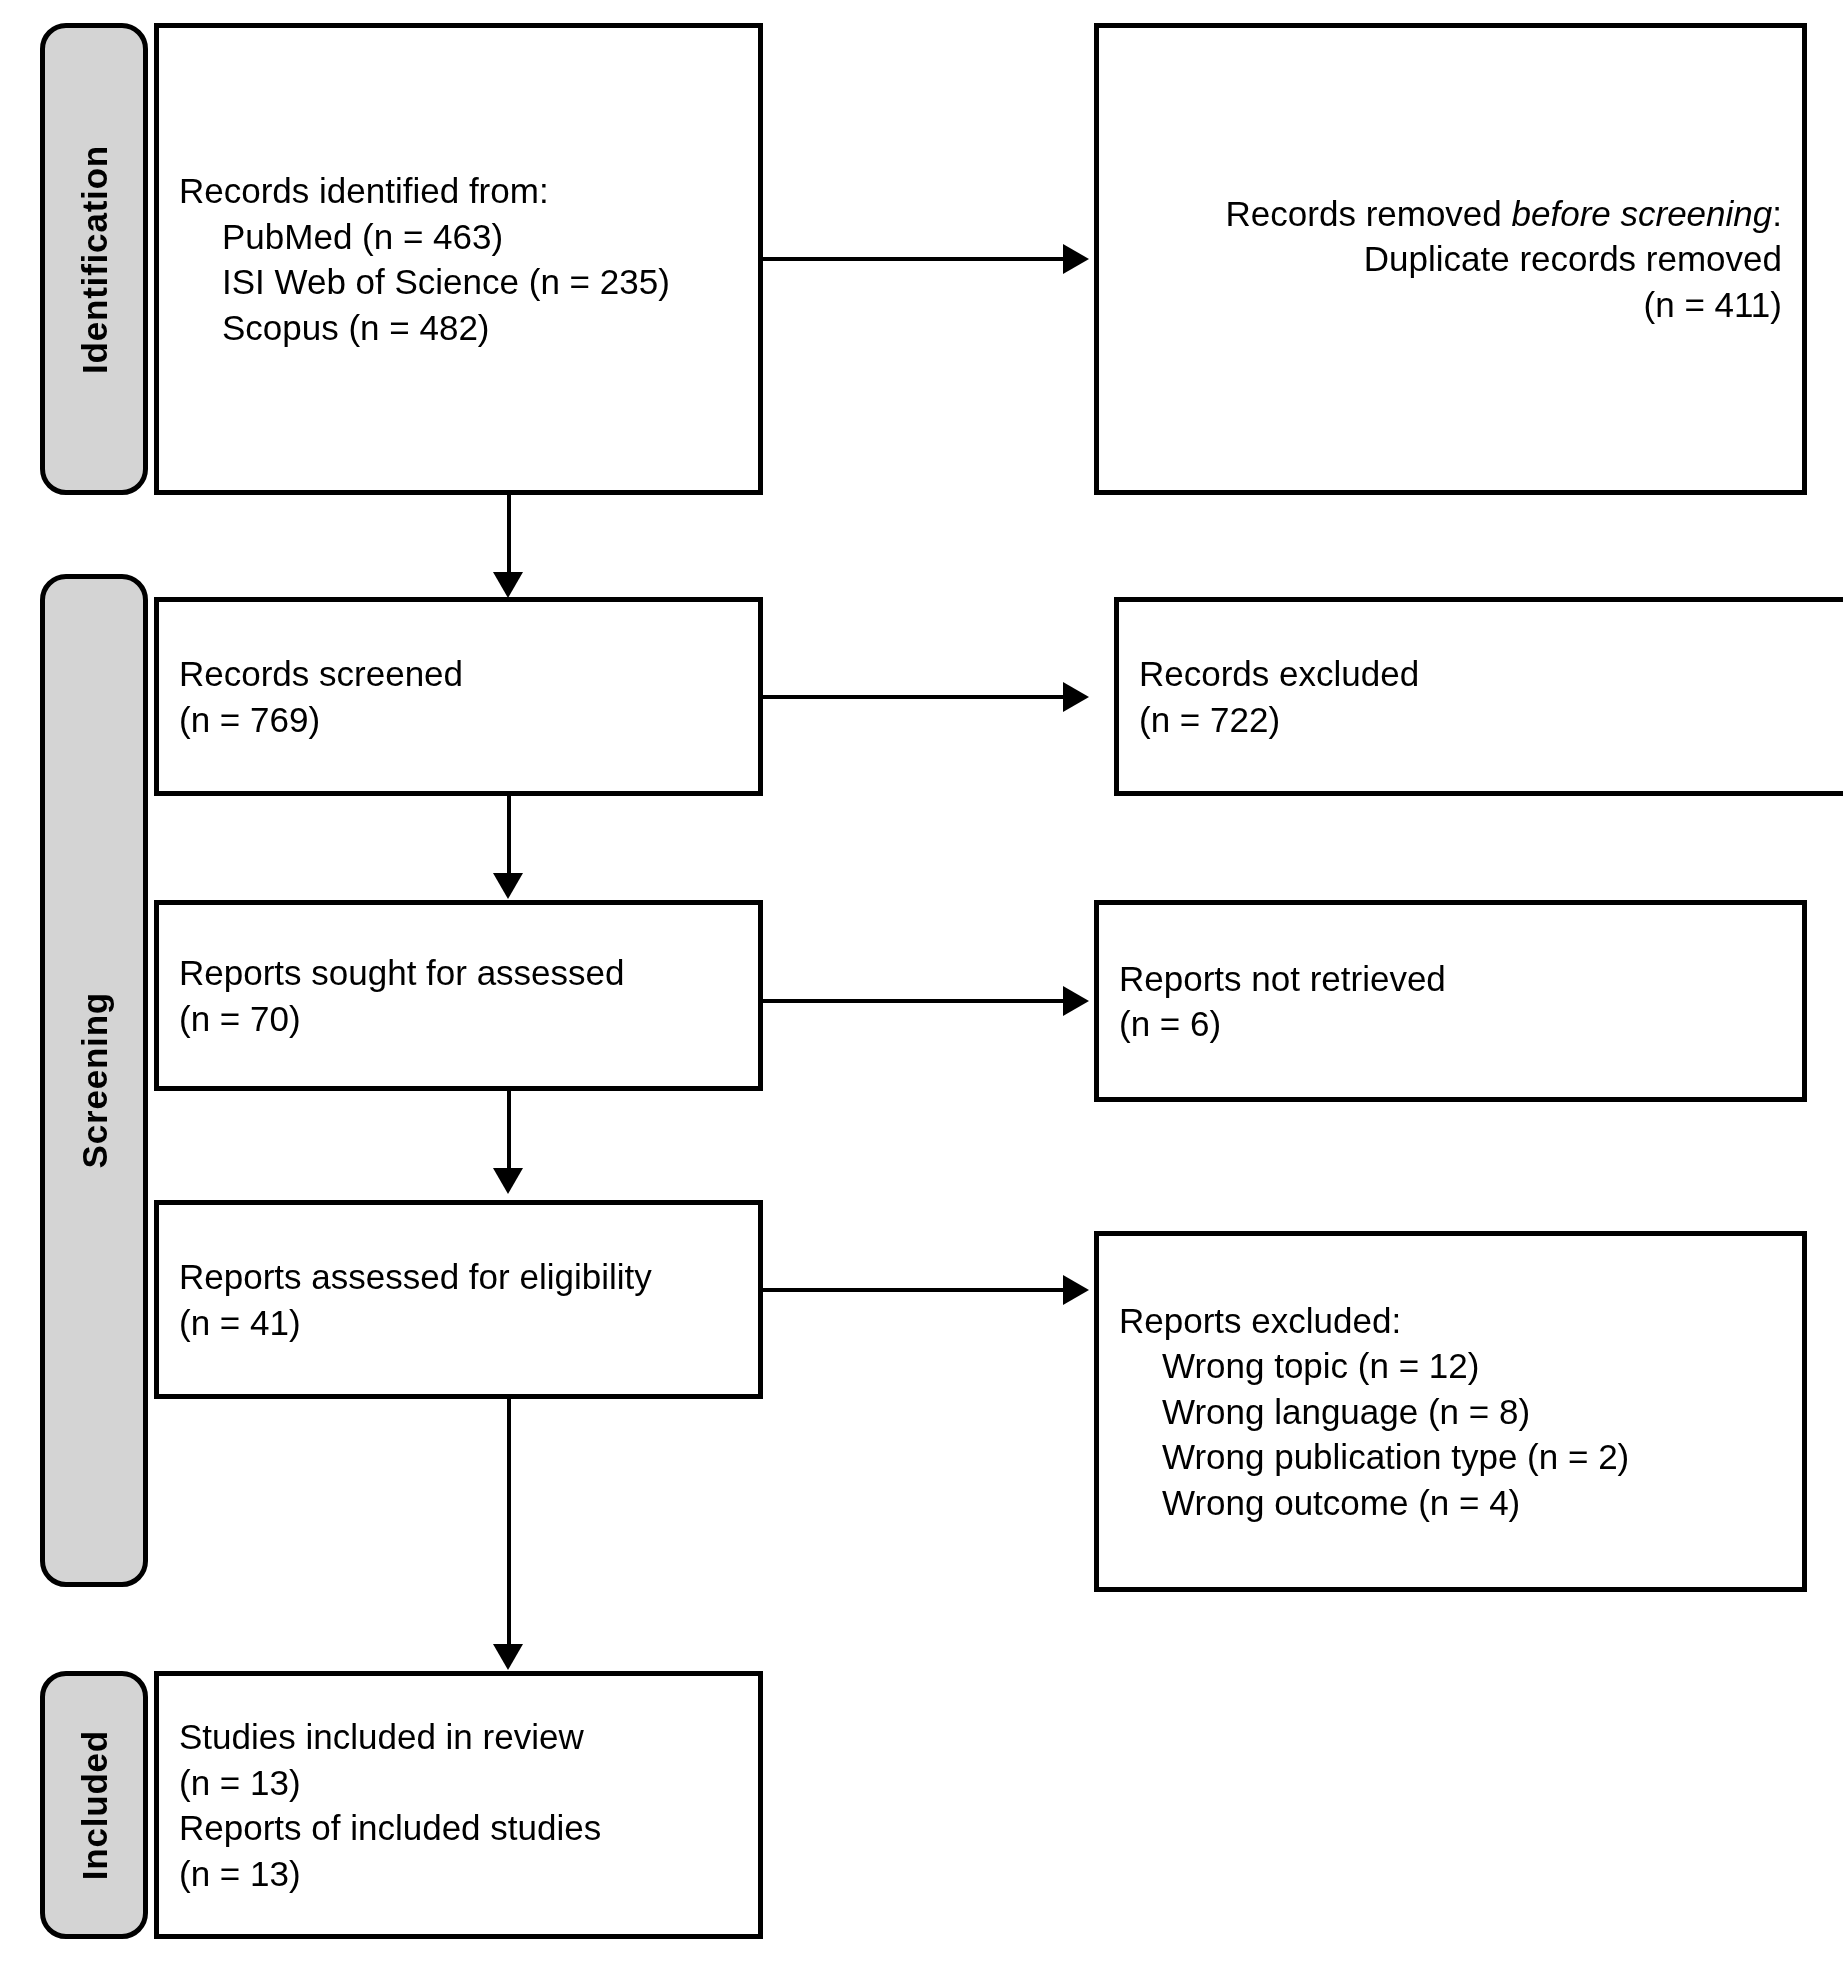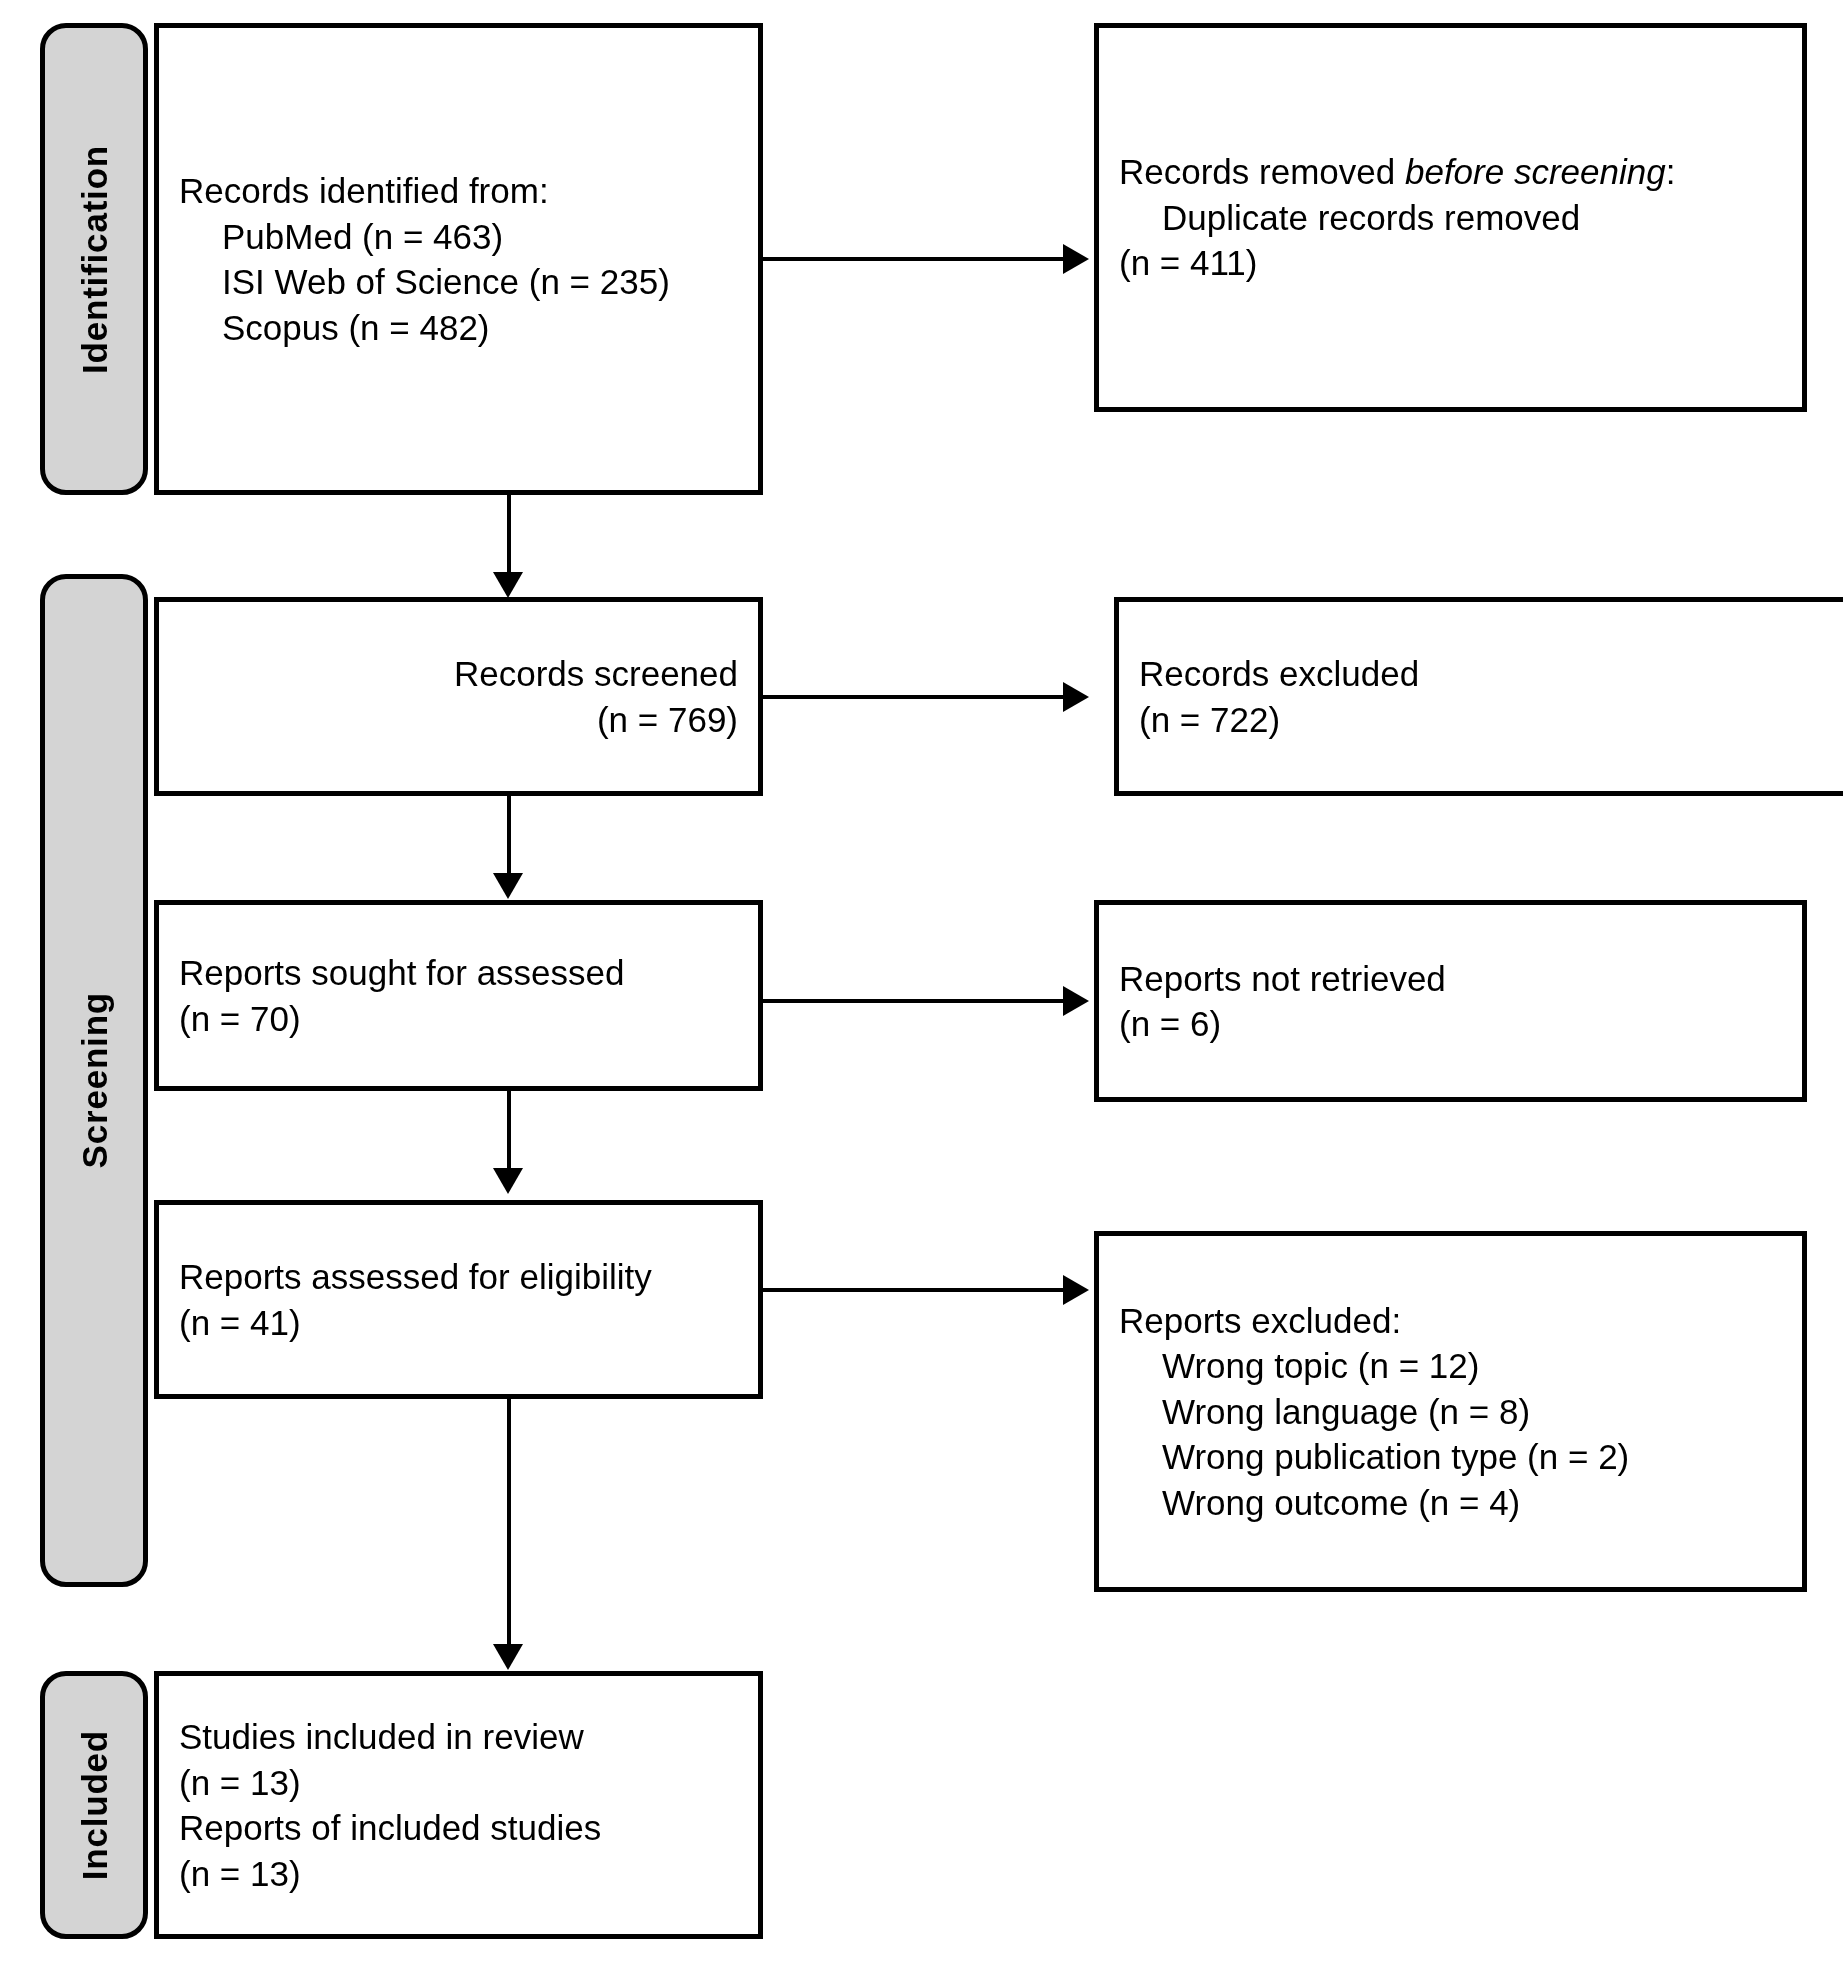--- a/index.html
+++ b/index.html
@@ -68,27 +68,27 @@
   }
   .flow-box .line.indent {
     padding-left: 43px;
   }
   .flow-box .line .ital {
     font-style: italic;
   }
 
   
   #box-identified        { left: 154px; top: 23px;   width: 609px; height: 472px; }
-  #box-screened          { left: 154px; top: 597px;  width: 609px; height: 199px; text-align: right; }
+  #box-screened          { left: 154px; top: 597px;  width: 609px; height: 199px; }
   #box-sought            { left: 154px; top: 900px; width: 609px; height: 191px; }
   #box-assessed          { left: 154px; top: 1200px; width: 609px; height: 199px; }
   #box-included          { left: 154px; top: 1671px; width: 609px; height: 268px; }
 
   
-  #box-removed-before    { left: 1094px; top: 23px;   width: 713px; height: 389px; }
+  #box-removed-before    { left: 1094px; top: 23px;   width: 713px; height: 472px; text-align: right; }
   #box-records-excluded  { left: 1094px; top: 597px;  width: 768px; height: 199px; margin-left: 20px; }
   #box-not-retrieved     { left: 1094px; top: 900px; width: 713px; height: 202px; }
   #box-reports-excluded  { left: 1094px; top: 1187px; width: 713px; height: 361px; margin-top: 44px; }
 
   
   .conn {
     position: absolute;
   }
   .conn-v {
     width: 3.9px;

